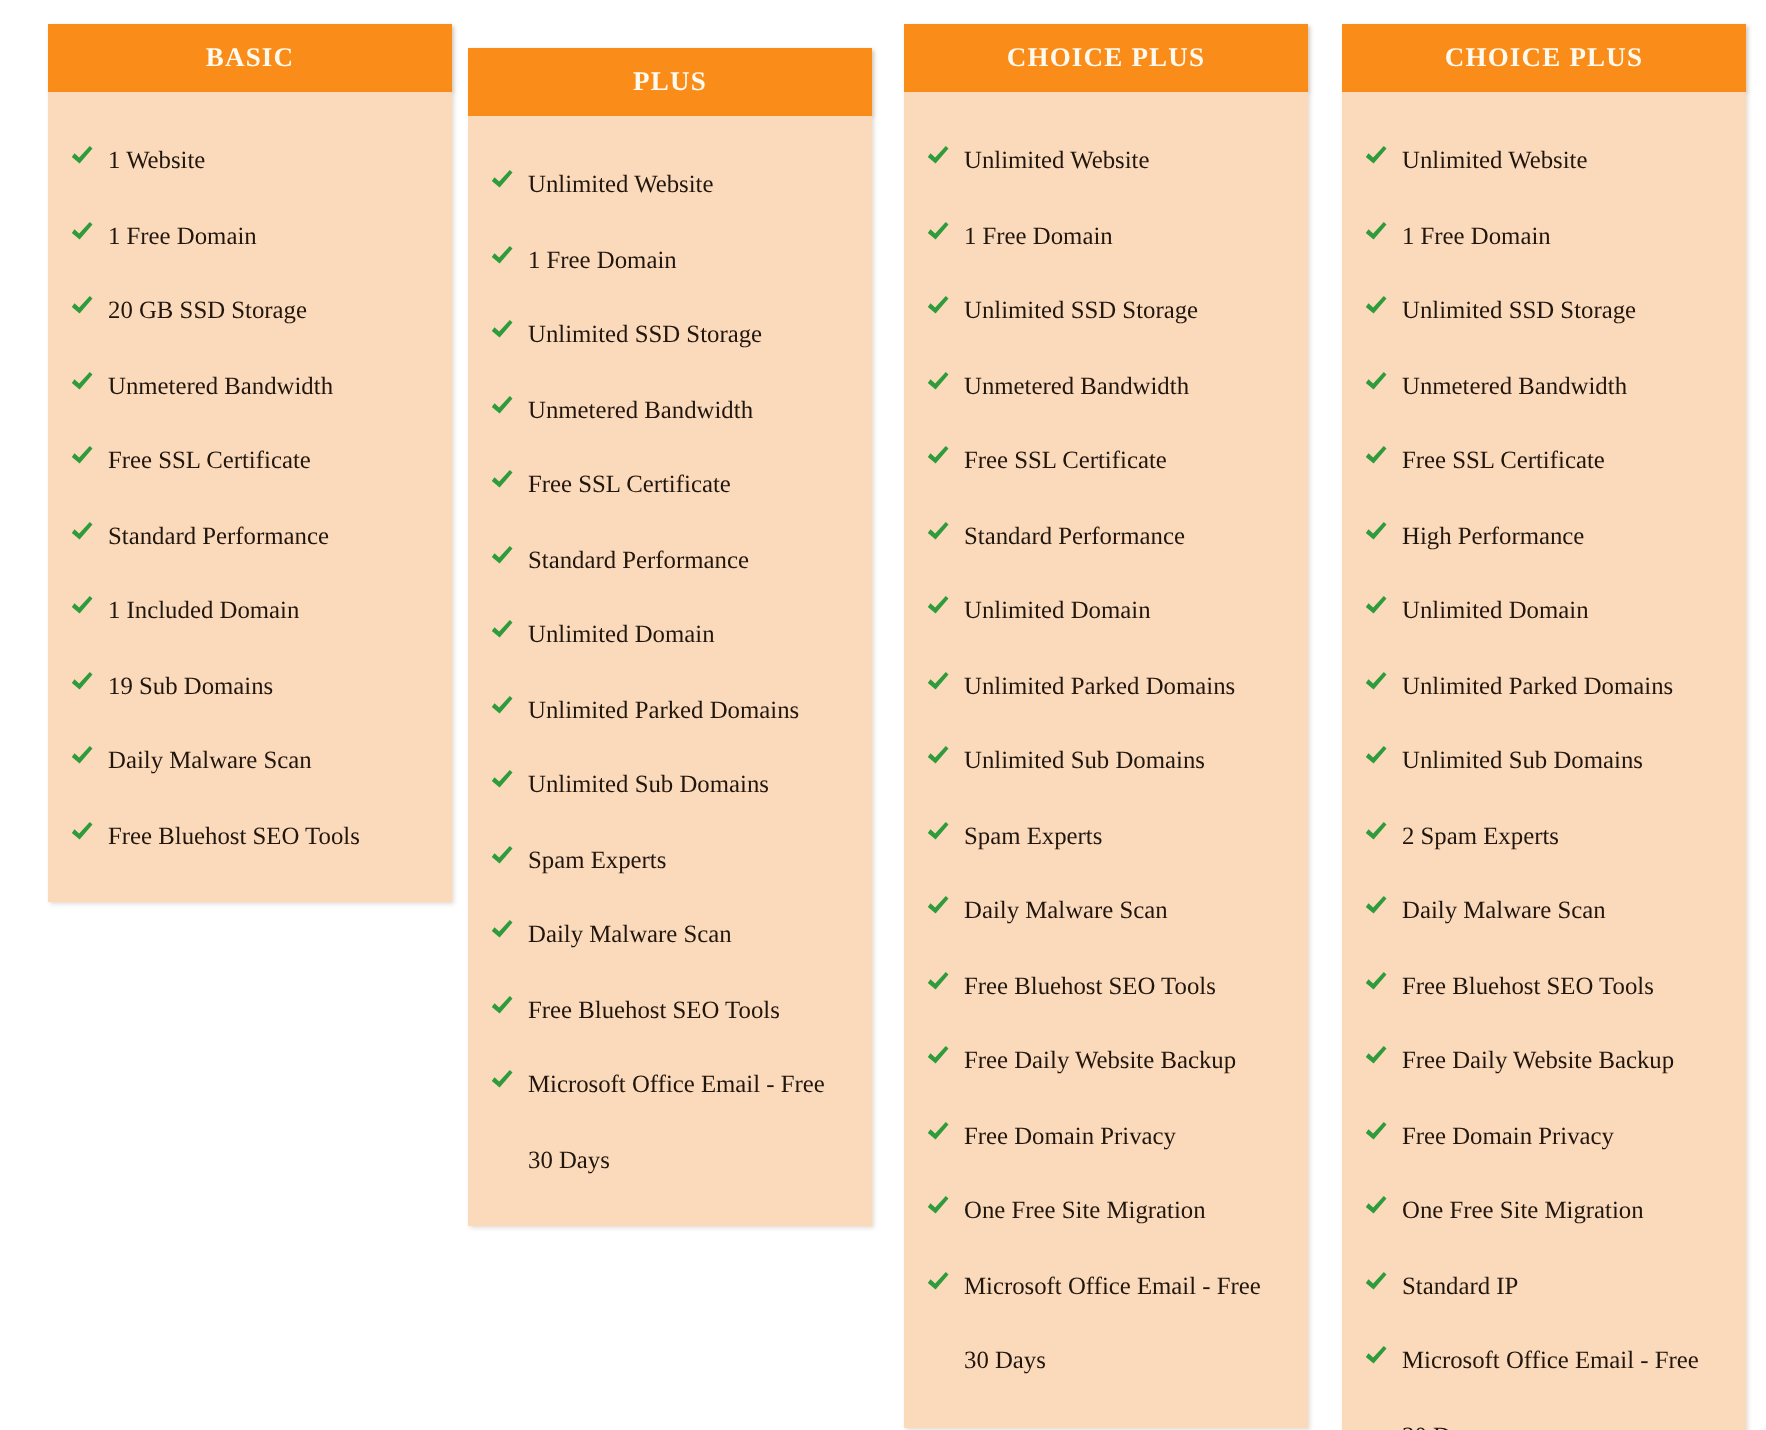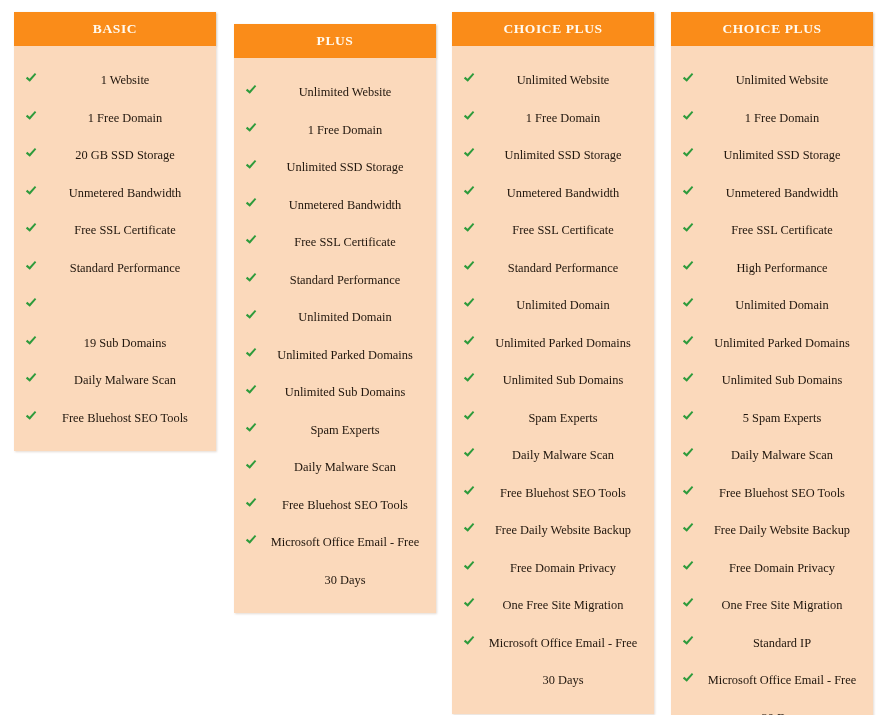--- a/index.html
+++ b/index.html
@@ -21,42 +21,41 @@
     height: 715px;
   }
 
   .plan-column {
     position: absolute;
     top: 12px;
     width: 202px;
     box-sizing: border-box;
   }
 
-  .plan-column.col-0 { left: 14px; }
+  .plan-column.col-0 { left: 24px; }
   .plan-column.col-1 { left: 234px; margin-top: 12px; }
   .plan-column.col-2 { left: 452px; }
   .plan-column.col-3 { left: 671px; }
 
   .plan-header {
     height: 34px;
     line-height: 34px;
     background: #fa8c19;
     color: #fffaf0;
     text-align: center;
     font-weight: bold;
     font-size: 13.5px;
     letter-spacing: 0.6px;
     box-shadow: 1px 1px 2px rgba(120, 90, 50, 0.35);
   }
 
   .plan-body {
     background: #fbd9bb;
     padding: 16px 0 14px 0;
     box-shadow: 1px 1px 2px rgba(160, 130, 100, 0.28);
-    text-align: center;
   }
 
   .feature-item {
     position: relative;
     min-height: 37.5px;
     padding: 0 10px 0 30px;
     font-size: 12.4px;
     line-height: 28px;
     color: #20160d;
     box-sizing: border-box;
@@ -137,20 +136,21 @@
             </svg>
           </span>
           <span class="feature-text">Standard Performance</span>
         </div>
         <div class="feature-item">
           <span class="check-icon">
             <svg viewBox="0 0 16 16" xmlns="http://www.w3.org/2000/svg" aria-hidden="true">
               <path d="M1.2 8.6 L3.0 6.2 L6.1 9.0 L13.2 1.4 L15.0 3.0 L6.4 13.0 Z" fill="#2e9b3c"></path>
             </svg>
           </span>
+          <span class="feature-text">1 Included Domain</span>
         </div>
         <div class="feature-item">
           <span class="check-icon">
             <svg viewBox="0 0 16 16" xmlns="http://www.w3.org/2000/svg" aria-hidden="true">
               <path d="M1.2 8.6 L3.0 6.2 L6.1 9.0 L13.2 1.4 L15.0 3.0 L6.4 13.0 Z" fill="#2e9b3c"></path>
             </svg>
           </span>
           <span class="feature-text">19 Sub Domains</span>
         </div>
         <div class="feature-item">
@@ -487,21 +487,21 @@
             </svg>
           </span>
           <span class="feature-text">Unlimited Sub Domains</span>
         </div>
         <div class="feature-item">
           <span class="check-icon">
             <svg viewBox="0 0 16 16" xmlns="http://www.w3.org/2000/svg" aria-hidden="true">
               <path d="M1.2 8.6 L3.0 6.2 L6.1 9.0 L13.2 1.4 L15.0 3.0 L6.4 13.0 Z" fill="#2e9b3c"></path>
             </svg>
           </span>
-          <span class="feature-text">5 Spam Experts</span>
+          <span class="feature-text">2 Spam Experts</span>
         </div>
         <div class="feature-item">
           <span class="check-icon">
             <svg viewBox="0 0 16 16" xmlns="http://www.w3.org/2000/svg" aria-hidden="true">
               <path d="M1.2 8.6 L3.0 6.2 L6.1 9.0 L13.2 1.4 L15.0 3.0 L6.4 13.0 Z" fill="#2e9b3c"></path>
             </svg>
           </span>
           <span class="feature-text">Daily Malware Scan</span>
         </div>
         <div class="feature-item">

